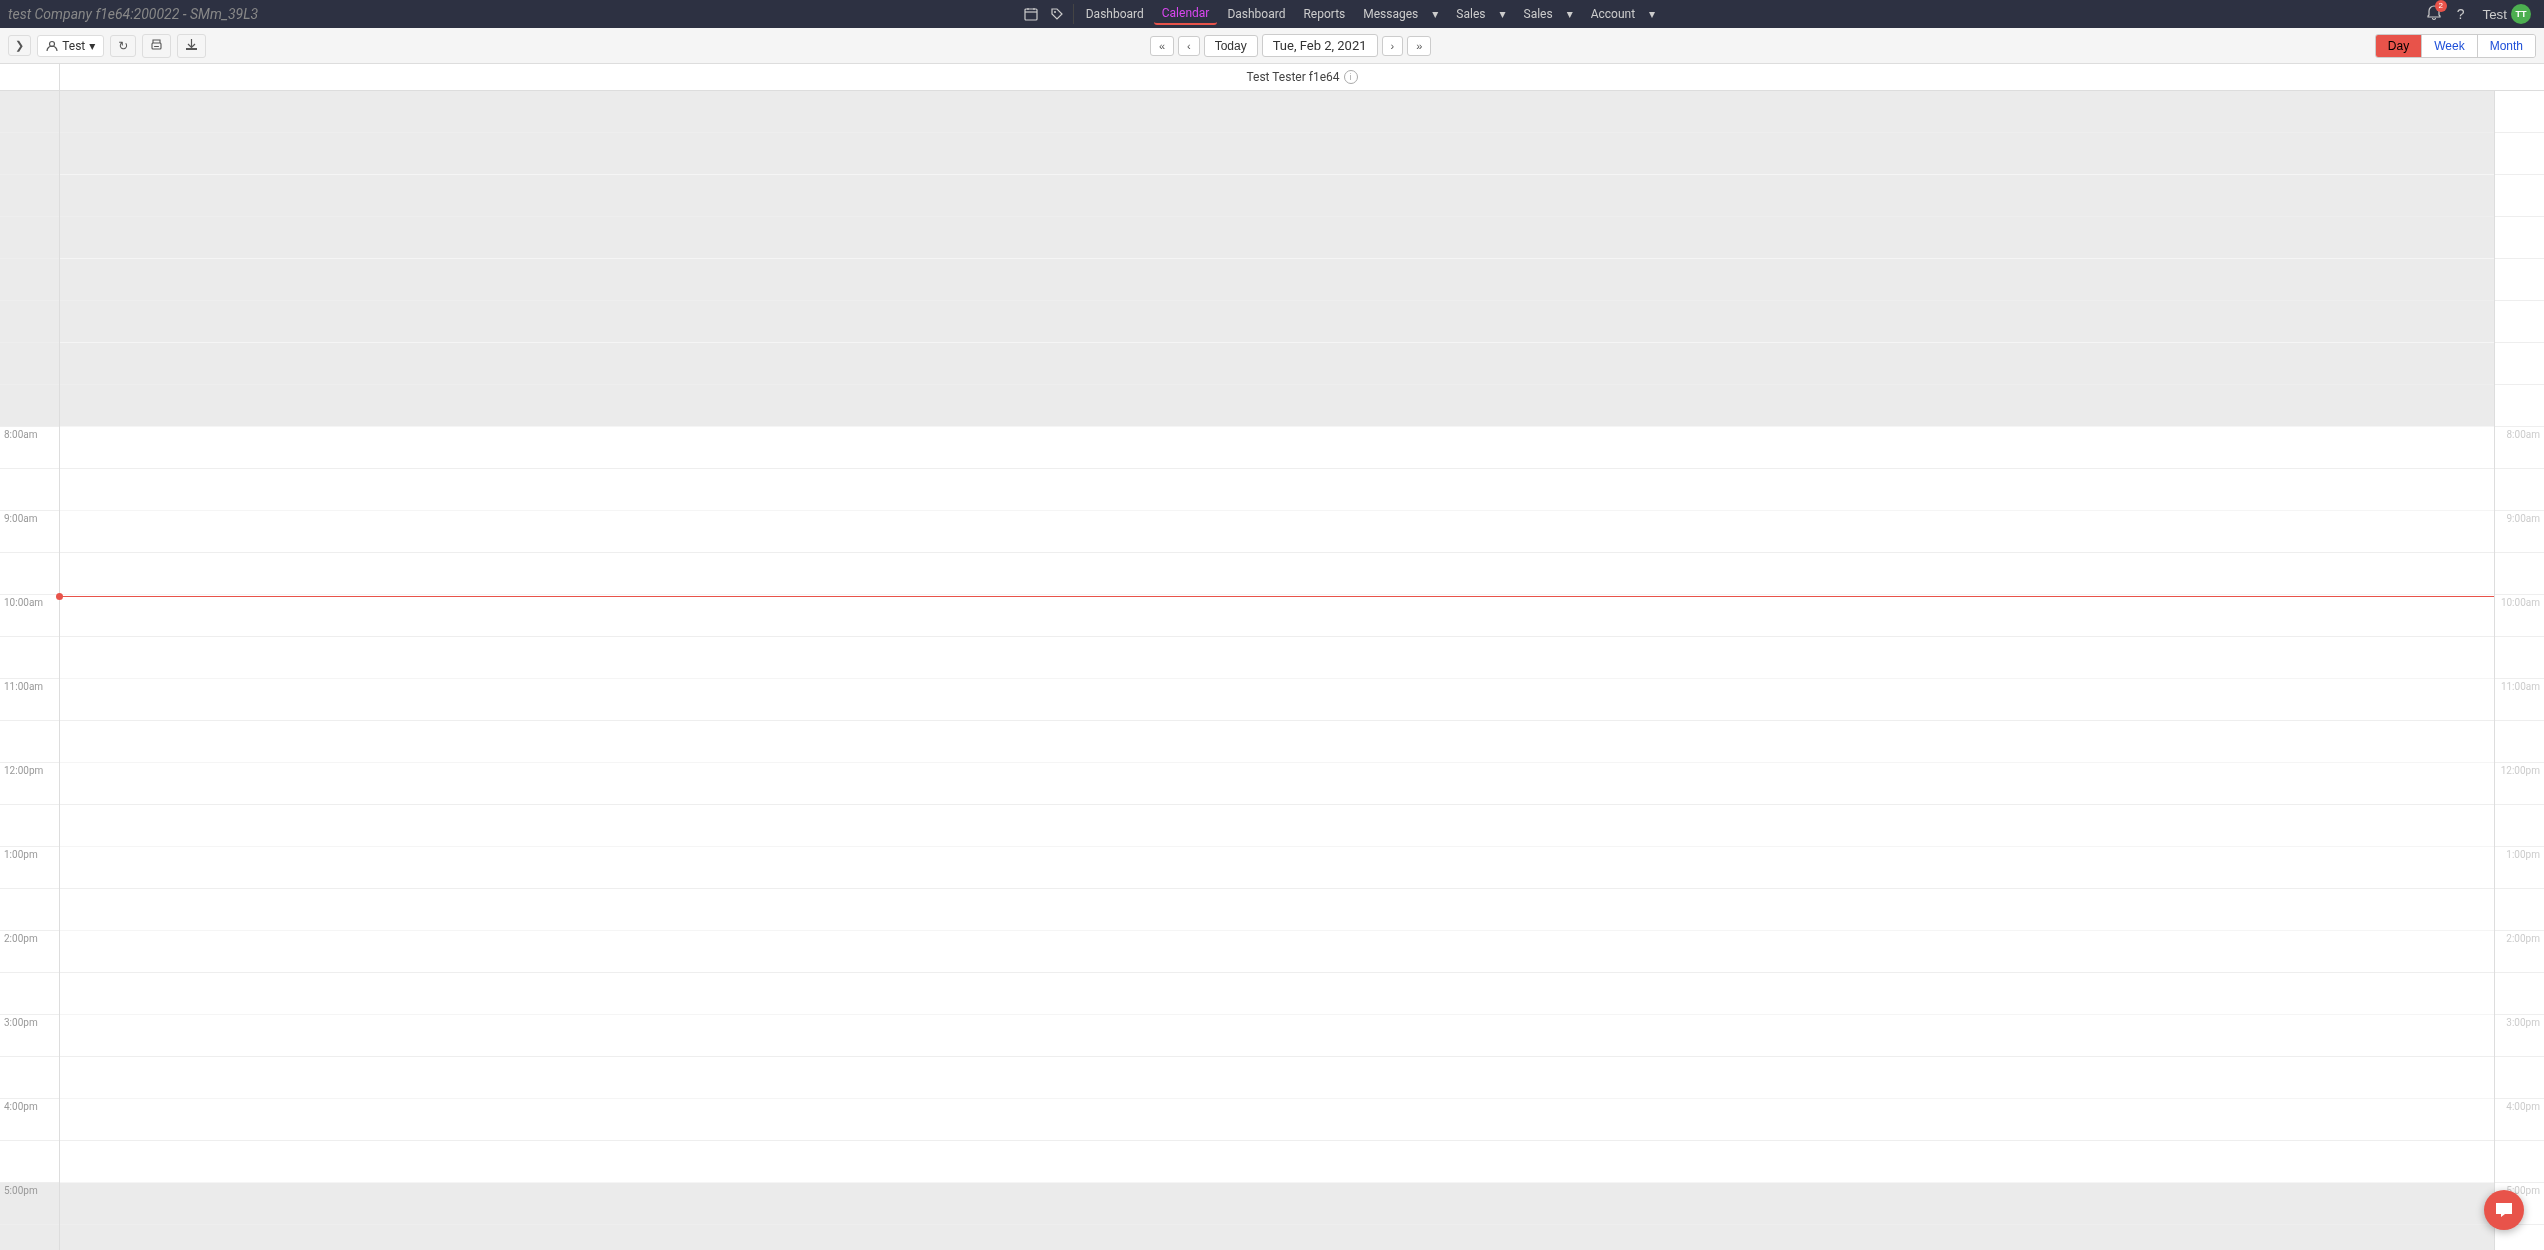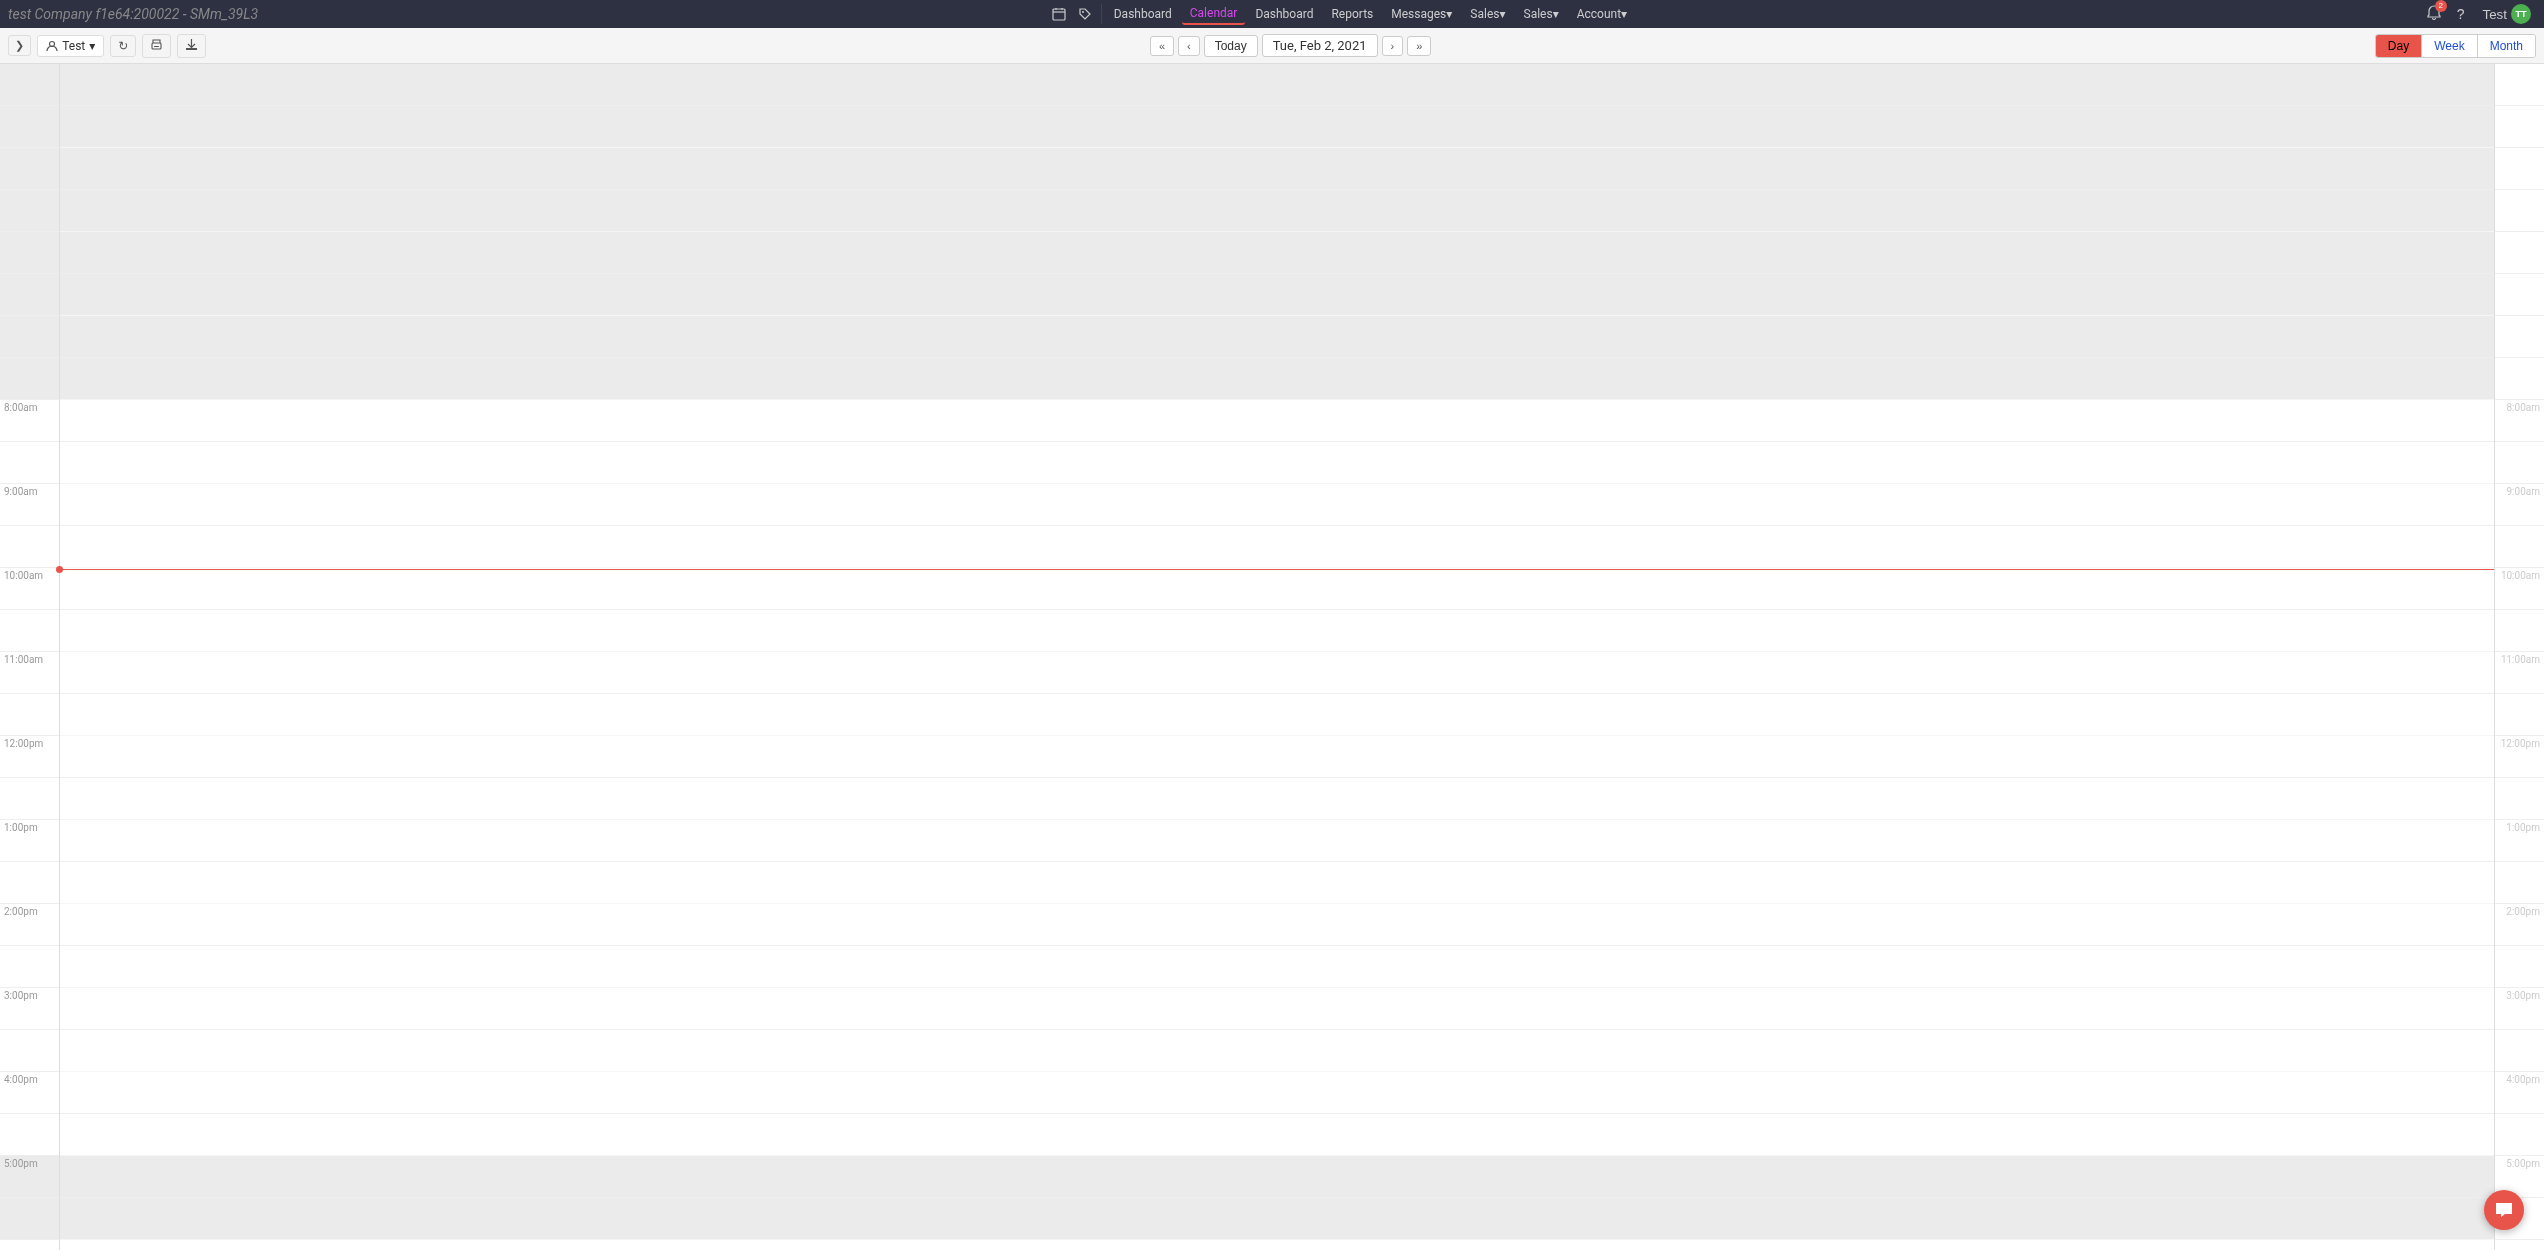--- a/index.html
+++ b/index.html
@@ -33,21 +33,21 @@
     }
     .nav-item {
       color: #ccc;
       font-size: 12px;
       padding: 3px 8px;
       cursor: pointer;
       border-radius: 3px;
       text-decoration: none;
     }
     .nav-item.active { color: #d946ef; border-bottom: 2px solid #e8534a; }
-    .nav-item-with-arrow { display: flex; align-items: flex-start; gap: 0; }
+    .nav-item-with-arrow { display: flex; align-items: flex-start; gap: 14px; }
     #nav-right {
       display: flex;
       align-items: center;
       gap: 8px;
     }
     .notif-btn {
       position: relative;
       background: none;
       border: none;
       color: #ccc;
@@ -442,20 +442,29 @@
 
   <div id="view-btns">
     <button class="view-btn active">Day</button>
     <button class="view-btn">Week</button>
     <button class="view-btn">Month</button>
   </div>
 </div>
 
 <div id="calendar-body">
 
+  <div id="cal-header">
+    <div id="time-gutter"></div>
+    <div id="day-column-header">
+      <div class="resource-name">
+        <span>Test Tester f1e64</span>
+        <span class="info-icon">i</span>
+      </div>
+    </div>
+  </div>
 
   <div id="time-grid">
     <div id="time-labels">
 
     <div class="time-slot shaded" style="height: 42px; border-bottom: 1px solid rgb(238, 238, 238);"></div>
         <div class="time-slot shaded" style="height: 42px; border-bottom: 1px solid rgb(238, 238, 238);"></div>
         <div class="time-slot shaded" style="height: 42px; border-bottom: 1px solid rgb(238, 238, 238);"></div>
         <div class="time-slot shaded" style="height: 42px; border-bottom: 1px solid rgb(238, 238, 238);"></div>
         <div class="time-slot shaded" style="height: 42px; border-bottom: 1px solid rgb(238, 238, 238);"></div>
         <div class="time-slot shaded" style="height: 42px; border-bottom: 1px solid rgb(238, 238, 238);"></div>

